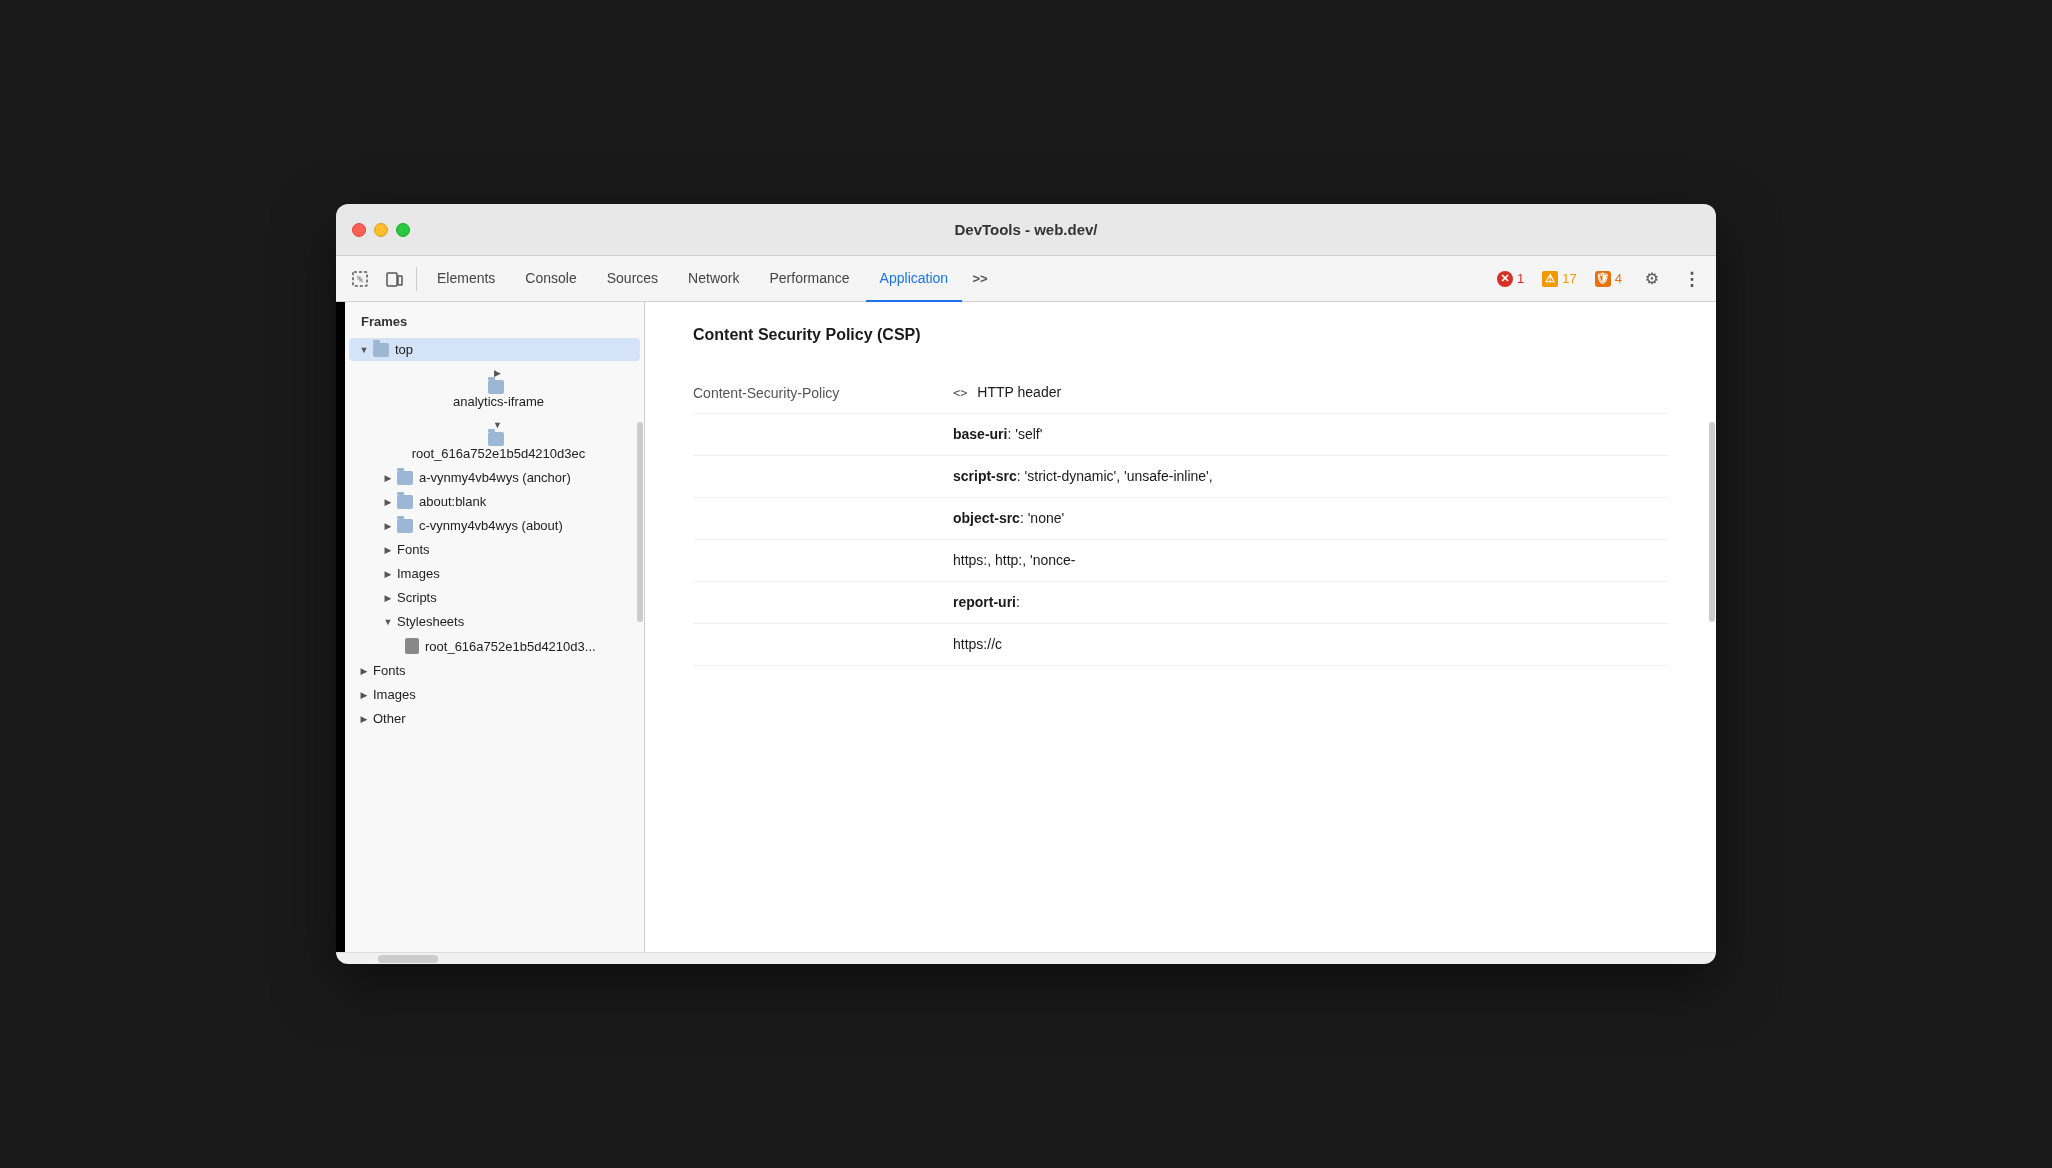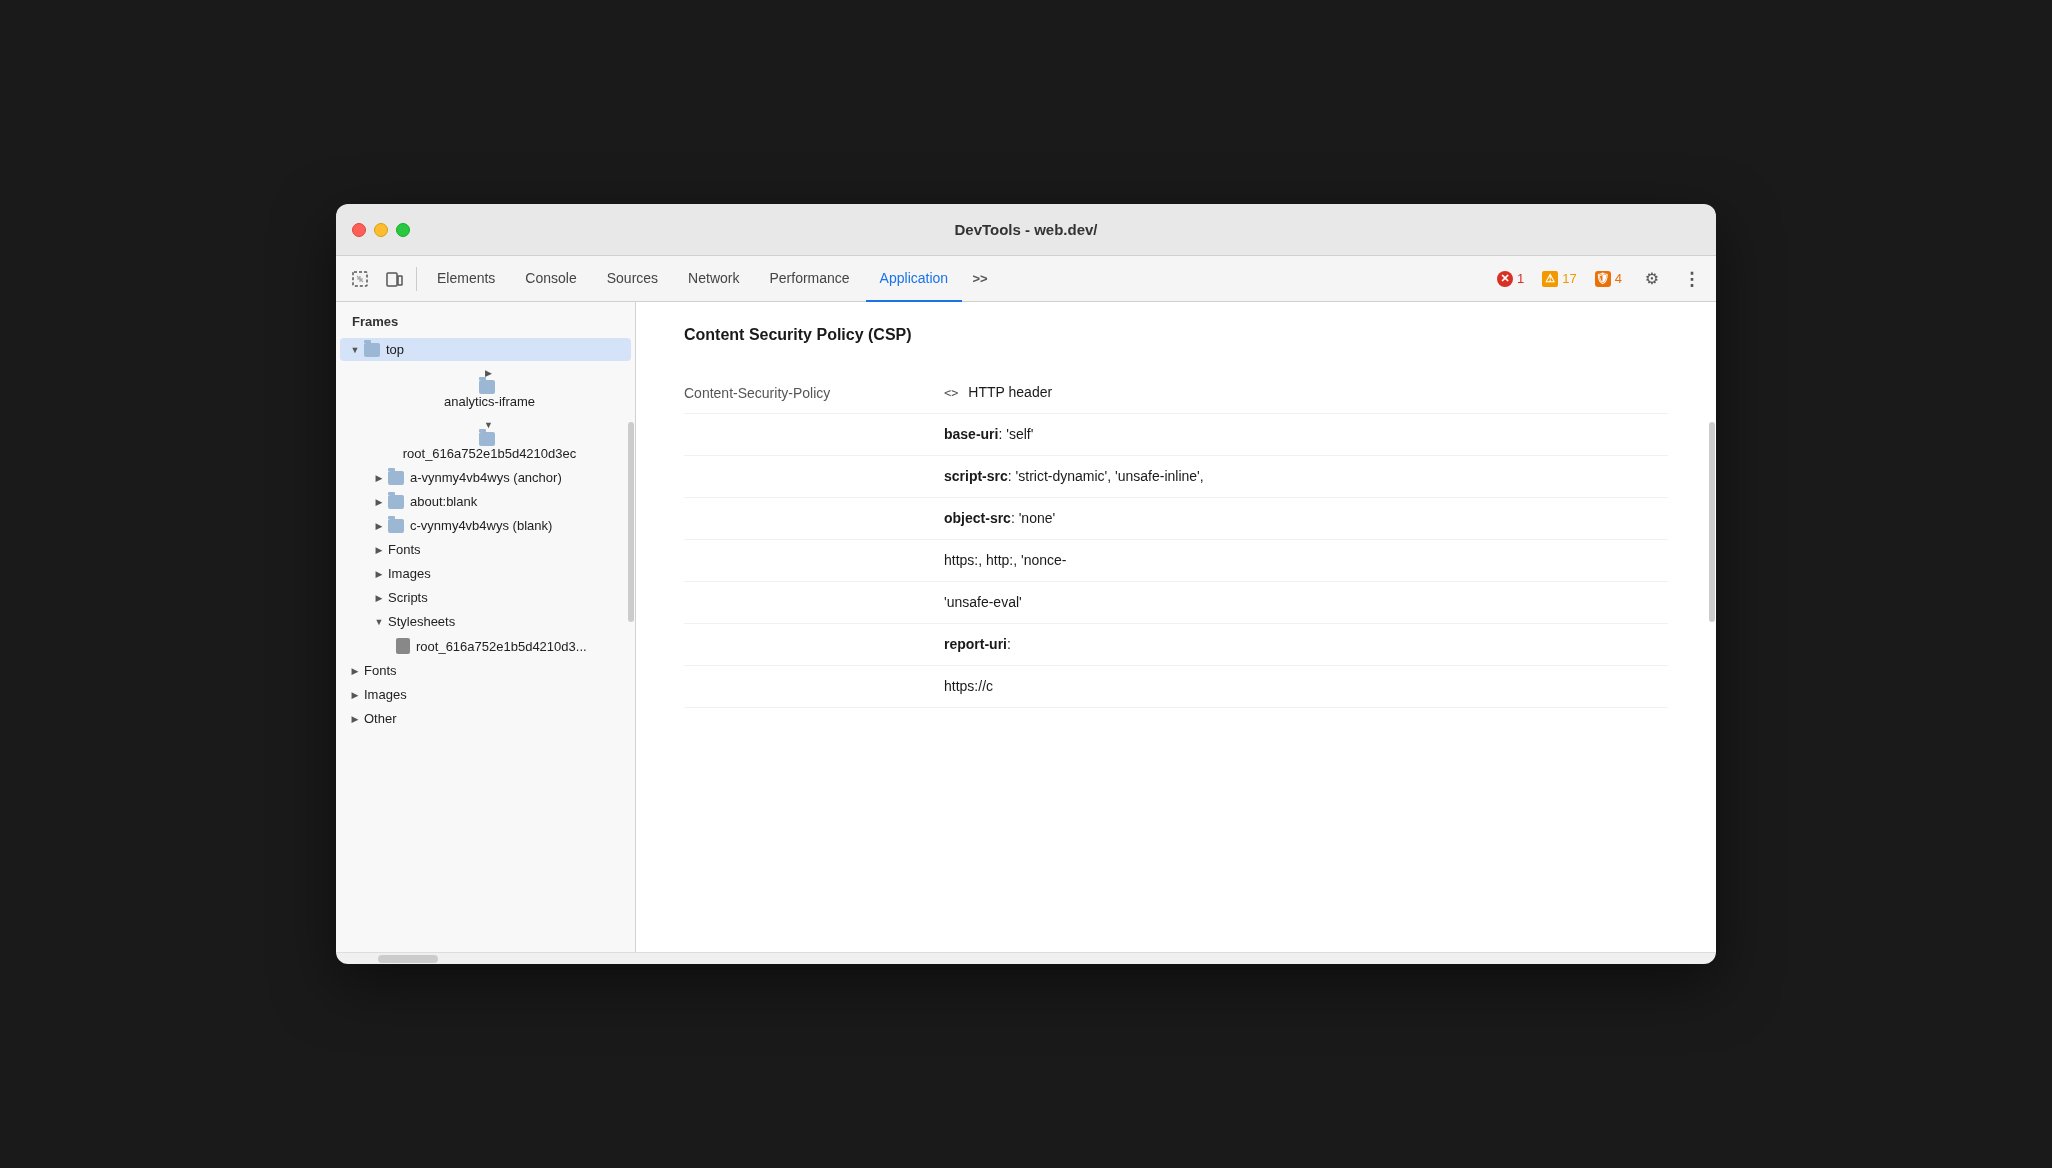--- a/index.html
+++ b/index.html
@@ -357,21 +357,21 @@
         <span style="font-size:16px;">⚙</span>
       </button>
       <button class="toolbar-icon-btn">
         <span style="font-size:18px;font-weight:bold;">⋮</span>
       </button>
     </div>
   </div>
 
   <div class="main-content">
 
-    <div class="sidebar" style="position:relative;">
+    <div class="sidebar" style="position:relative;margin-left:9px;">
       <div class="sidebar-section-title">Frames</div>
 
       <div class="tree-item selected indent-0">
         <span class="tree-arrow expanded"></span>
         <div class="folder-icon"></div>
         <span>top</span>
       </div>
 
       <div class="tree-item indent-1">
         <span class="tree-arrow collapsed"></span>
@@ -393,21 +393,21 @@
 
       <div class="tree-item indent-2">
         <span class="tree-arrow collapsed"></span>
         <div class="folder-icon"></div>
         <span>about:blank</span>
       </div>
 
       <div class="tree-item indent-2">
         <span class="tree-arrow collapsed"></span>
         <div class="folder-icon"></div>
-        <span>c-vynmy4vb4wys (blank)</span>
+        <span>c-vynmy4vb4wys (about)</span>
       </div>
 
       <div class="tree-item indent-2">
         <span class="tree-arrow collapsed"></span>
         <span>Fonts</span>
       </div>
 
       <div class="tree-item indent-2">
         <span class="tree-arrow collapsed"></span>
         <span>Images</span>
@@ -480,26 +480,20 @@
         </div>
       </div>
 
       <div class="csp-row">
         <div class="csp-key"></div>
         <div class="csp-value">
           <span class="prop-value">https:, http:, 'nonce-</span>
         </div>
       </div>
 
-      <div class="csp-row">
-        <div class="csp-key"></div>
-        <div class="csp-value">
-          <span class="prop-value">'unsafe-eval'</span>
-        </div>
-      </div>
 
       <div class="csp-row">
         <div class="csp-key"></div>
         <div class="csp-value">
           <span class="prop-name">report-uri</span><span class="prop-value">:</span>
         </div>
       </div>
 
       <div class="csp-row">
         <div class="csp-key"></div>

